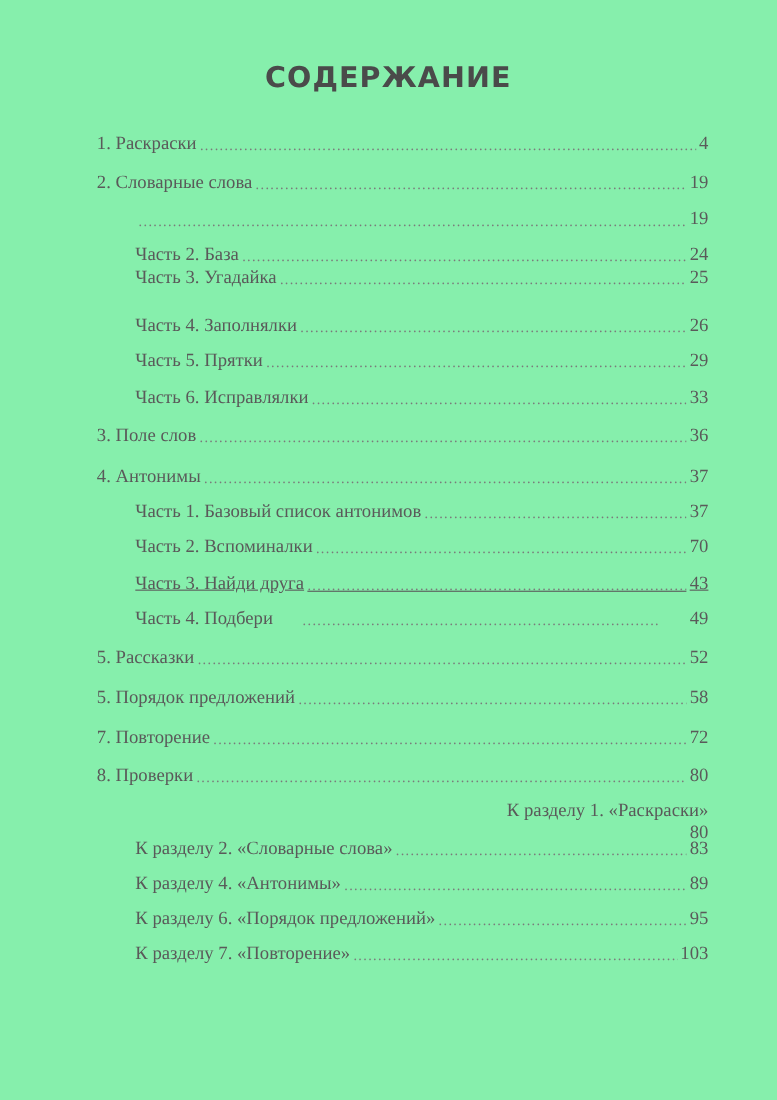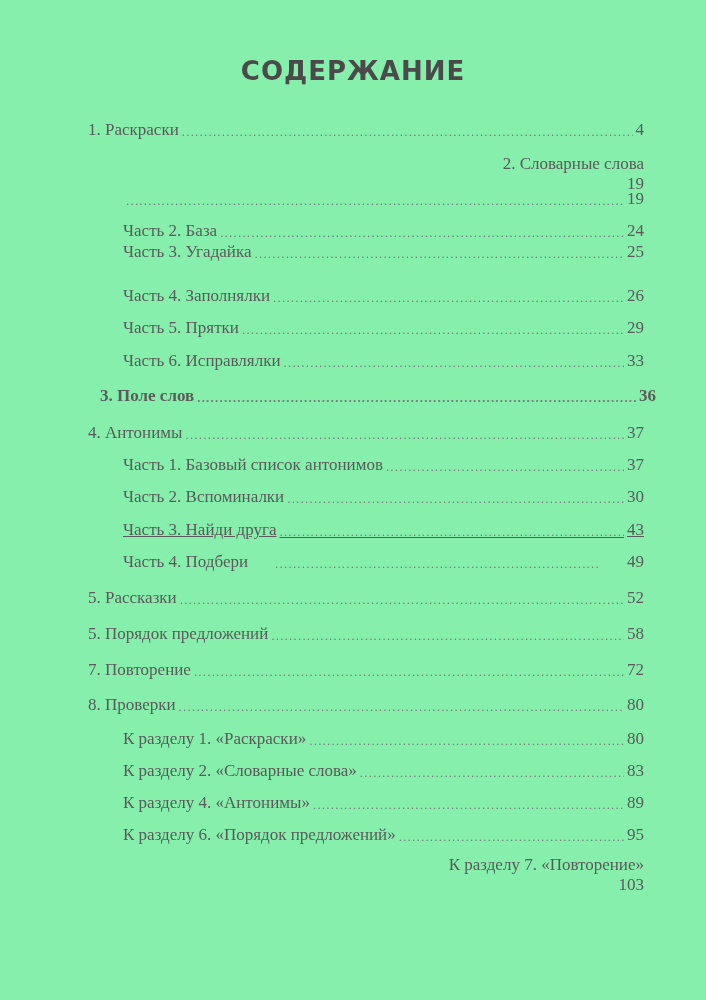--- a/index.html
+++ b/index.html
@@ -25,21 +25,21 @@
 <body>
 
 <div class="page">
   <div class="title">СОДЕРЖАНИЕ</div>
   <div id="toc">
       <div class="row" style="left: 88px; width: 556px; top: 118px;">
         <span class="label">1. Раскраски</span>
         <span class="dots">........................................................................................................................................................................................</span>
         <span class="page-num">4</span>
       </div>
-      <div class="row" style="left: 88px; width: 556px; top: 154px; flex-direction: column;">
+      <div class="row" style="left: 88px; width: 556px; top: 154px;">
         <span class="label">2. Словарные слова</span>
         <span class="dots">........................................................................................................................................................................................</span>
         <span class="page-num">19</span>
       </div>
       <div class="row" style="left: 123px; width: 521px; top: 187px;">
         <span class="dots">........................................................................................................................................................................................</span>
         <span class="page-num">19</span>
       </div>
       <div class="row" style="left: 123px; width: 521px; top: 219px;">
         <span class="label">Часть 2. База</span>
@@ -59,39 +59,39 @@
       <div class="row" style="left: 123px; width: 521px; top: 316px;">
         <span class="label">Часть 5. Прятки</span>
         <span class="dots">........................................................................................................................................................................................</span>
         <span class="page-num">29</span>
       </div>
       <div class="row" style="left: 123px; width: 521px; top: 349px;">
         <span class="label">Часть 6. Исправлялки</span>
         <span class="dots">........................................................................................................................................................................................</span>
         <span class="page-num">33</span>
       </div>
-      <div class="row" style="left: 100px; width: 556px; top: 384px; font-weight: bold;">
+      <div class="row" style="left: 88px; width: 556px; top: 384px;">
         <span class="label">3. Поле слов</span>
         <span class="dots">........................................................................................................................................................................................</span>
         <span class="page-num">36</span>
       </div>
       <div class="row" style="left: 88px; width: 556px; top: 421px;">
         <span class="label">4. Антонимы</span>
         <span class="dots">........................................................................................................................................................................................</span>
         <span class="page-num">37</span>
       </div>
       <div class="row" style="left: 123px; width: 521px; top: 453px;">
         <span class="label">Часть 1. Базовый список антонимов</span>
         <span class="dots">........................................................................................................................................................................................</span>
         <span class="page-num">37</span>
       </div>
       <div class="row" style="left: 123px; width: 521px; top: 485px;">
         <span class="label">Часть 2. Вспоминалки</span>
         <span class="dots">........................................................................................................................................................................................</span>
-        <span class="page-num">30</span>
+        <span class="page-num">70</span>
       </div>
       <div class="row" style="left: 123px; width: 521px; top: 518px; text-decoration: underline;">
         <span class="label">Часть 3. Найди друга</span>
         <span class="dots">........................................................................................................................................................................................</span>
         <span class="page-num">43</span>
       </div>
       <div class="row" style="left: 123px; width: 521px; top: 550px; gap: 24px;">
         <span class="label">Часть 4. Подбери</span>
         <span class="dots">........................................................................................................................................................................................</span>
         <span class="page-num">49</span>
@@ -109,39 +109,39 @@
       <div class="row" style="left: 88px; width: 556px; top: 658px;">
         <span class="label">7. Повторение</span>
         <span class="dots">........................................................................................................................................................................................</span>
         <span class="page-num">72</span>
       </div>
       <div class="row" style="left: 88px; width: 556px; top: 693px;">
         <span class="label">8. Проверки</span>
         <span class="dots">........................................................................................................................................................................................</span>
         <span class="page-num">80</span>
       </div>
-      <div class="row" style="left: 123px; width: 521px; top: 727px;">
+      <div class="row" style="left: 123px; width: 521px; top: 727px; flex-direction: column;">
         <span class="label">К разделу 1. «Раскраски»</span>
         <span class="dots">........................................................................................................................................................................................</span>
         <span class="page-num">80</span>
       </div>
       <div class="row" style="left: 123px; width: 521px; top: 759px;">
         <span class="label">К разделу 2. «Словарные слова»</span>
         <span class="dots">........................................................................................................................................................................................</span>
         <span class="page-num">83</span>
       </div>
       <div class="row" style="left: 123px; width: 521px; top: 791px;">
         <span class="label">К разделу 4. «Антонимы»</span>
         <span class="dots">........................................................................................................................................................................................</span>
         <span class="page-num">89</span>
       </div>
       <div class="row" style="left: 123px; width: 521px; top: 823px;">
         <span class="label">К разделу 6. «Порядок предложений»</span>
         <span class="dots">........................................................................................................................................................................................</span>
         <span class="page-num">95</span>
       </div>
-      <div class="row" style="left: 123px; width: 521px; top: 855px; flex-direction: column;">
+      <div class="row" style="left: 123px; width: 521px; top: 855px;">
         <span class="label">К разделу 7. «Повторение»</span>
         <span class="dots">........................................................................................................................................................................................</span>
         <span class="page-num">103</span>
       </div>
     </div>
 </div>
 
 </body></html>

